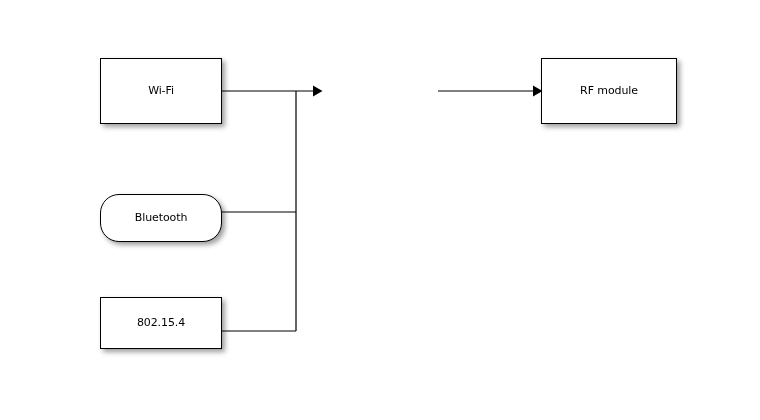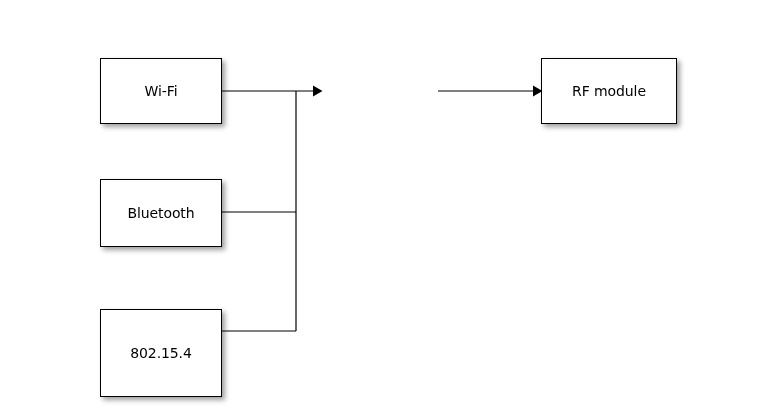--- a/index.html
+++ b/index.html
@@ -31,21 +31,21 @@
     box-sizing: border-box;
     background: #ffffff;
     border: 1.2px solid #000000;
     display: flex;
     align-items: center;
     justify-content: center;
     box-shadow: 3px 3px 5px rgba(0, 0, 0, 0.38);
   }
   .node-label {
     font-family: "DejaVu Sans", "Liberation Sans", sans-serif;
-    font-size: 14px;
+    font-size: 11px;
     line-height: 1.15;
     color: #000000;
     letter-spacing: -0.1px;
     text-align: right;
     white-space: nowrap;
     user-select: none;
   }
 </style>
 </head>
 <body>
@@ -68,25 +68,25 @@
     <g>
       <path d="M 438 91 L 534 91" stroke="#000000" stroke-width="1.2" fill="none"></path>
       <polygon points="533,85.5 542.5,91 533,96.5" fill="#000000"></polygon>
     </g>
   </svg>
 
   <div class="node-box" style="left:100px; top:58px; width:122px; height:66px;">
     <span class="node-label">Wi-Fi</span>
   </div>
 
-  <div class="node-box" style="left:100px; top:179px; width:122px; height:68px;">
+  <div class="node-box" style="left:100px; top:194px; width:122px; height:48px;border-radius:19px;">
     <span class="node-label">Bluetooth</span>
   </div>
 
-  <div class="node-box" style="left:100px; top:297px; width:122px; height:88px;margin-top:12px;">
+  <div class="node-box" style="left:100px; top:297px; width:122px; height:52px;">
     <span class="node-label">802.15.4</span>
   </div>
 
 
   <div class="node-box" style="left:541px; top:58px; width:136px; height:66px;">
     <span class="node-label">RF module</span>
   </div>
 
 </div>
 

